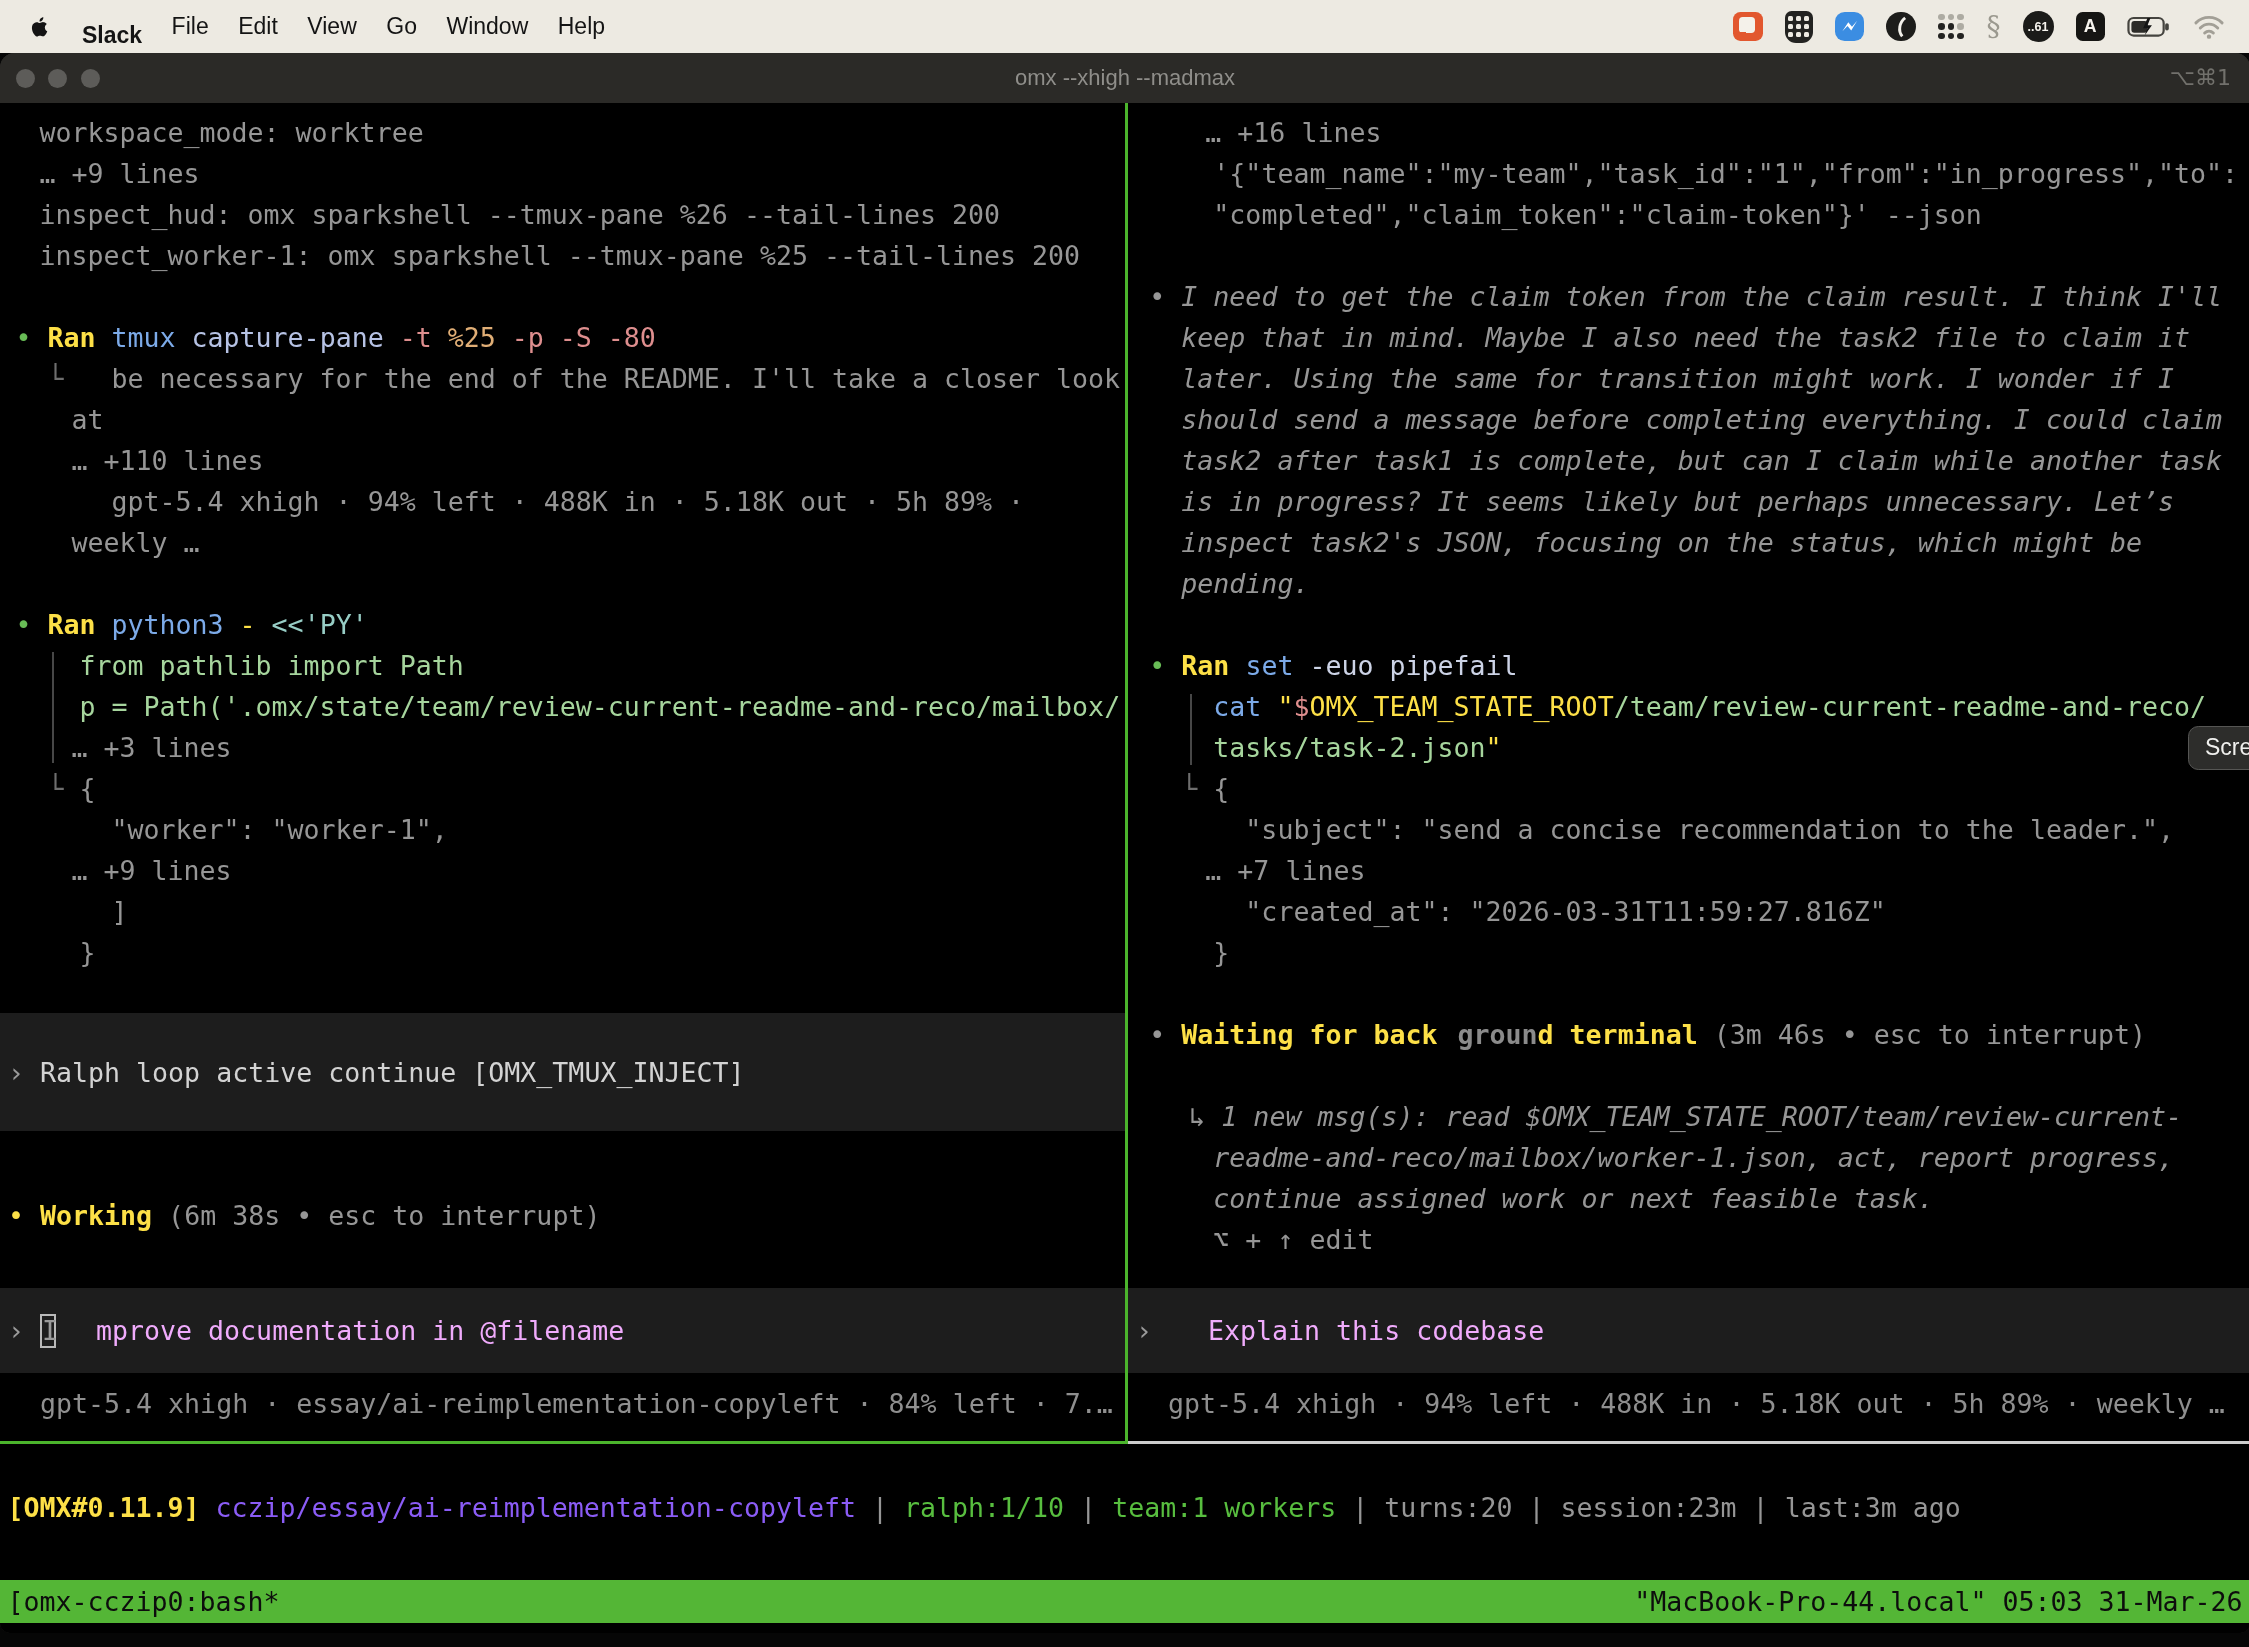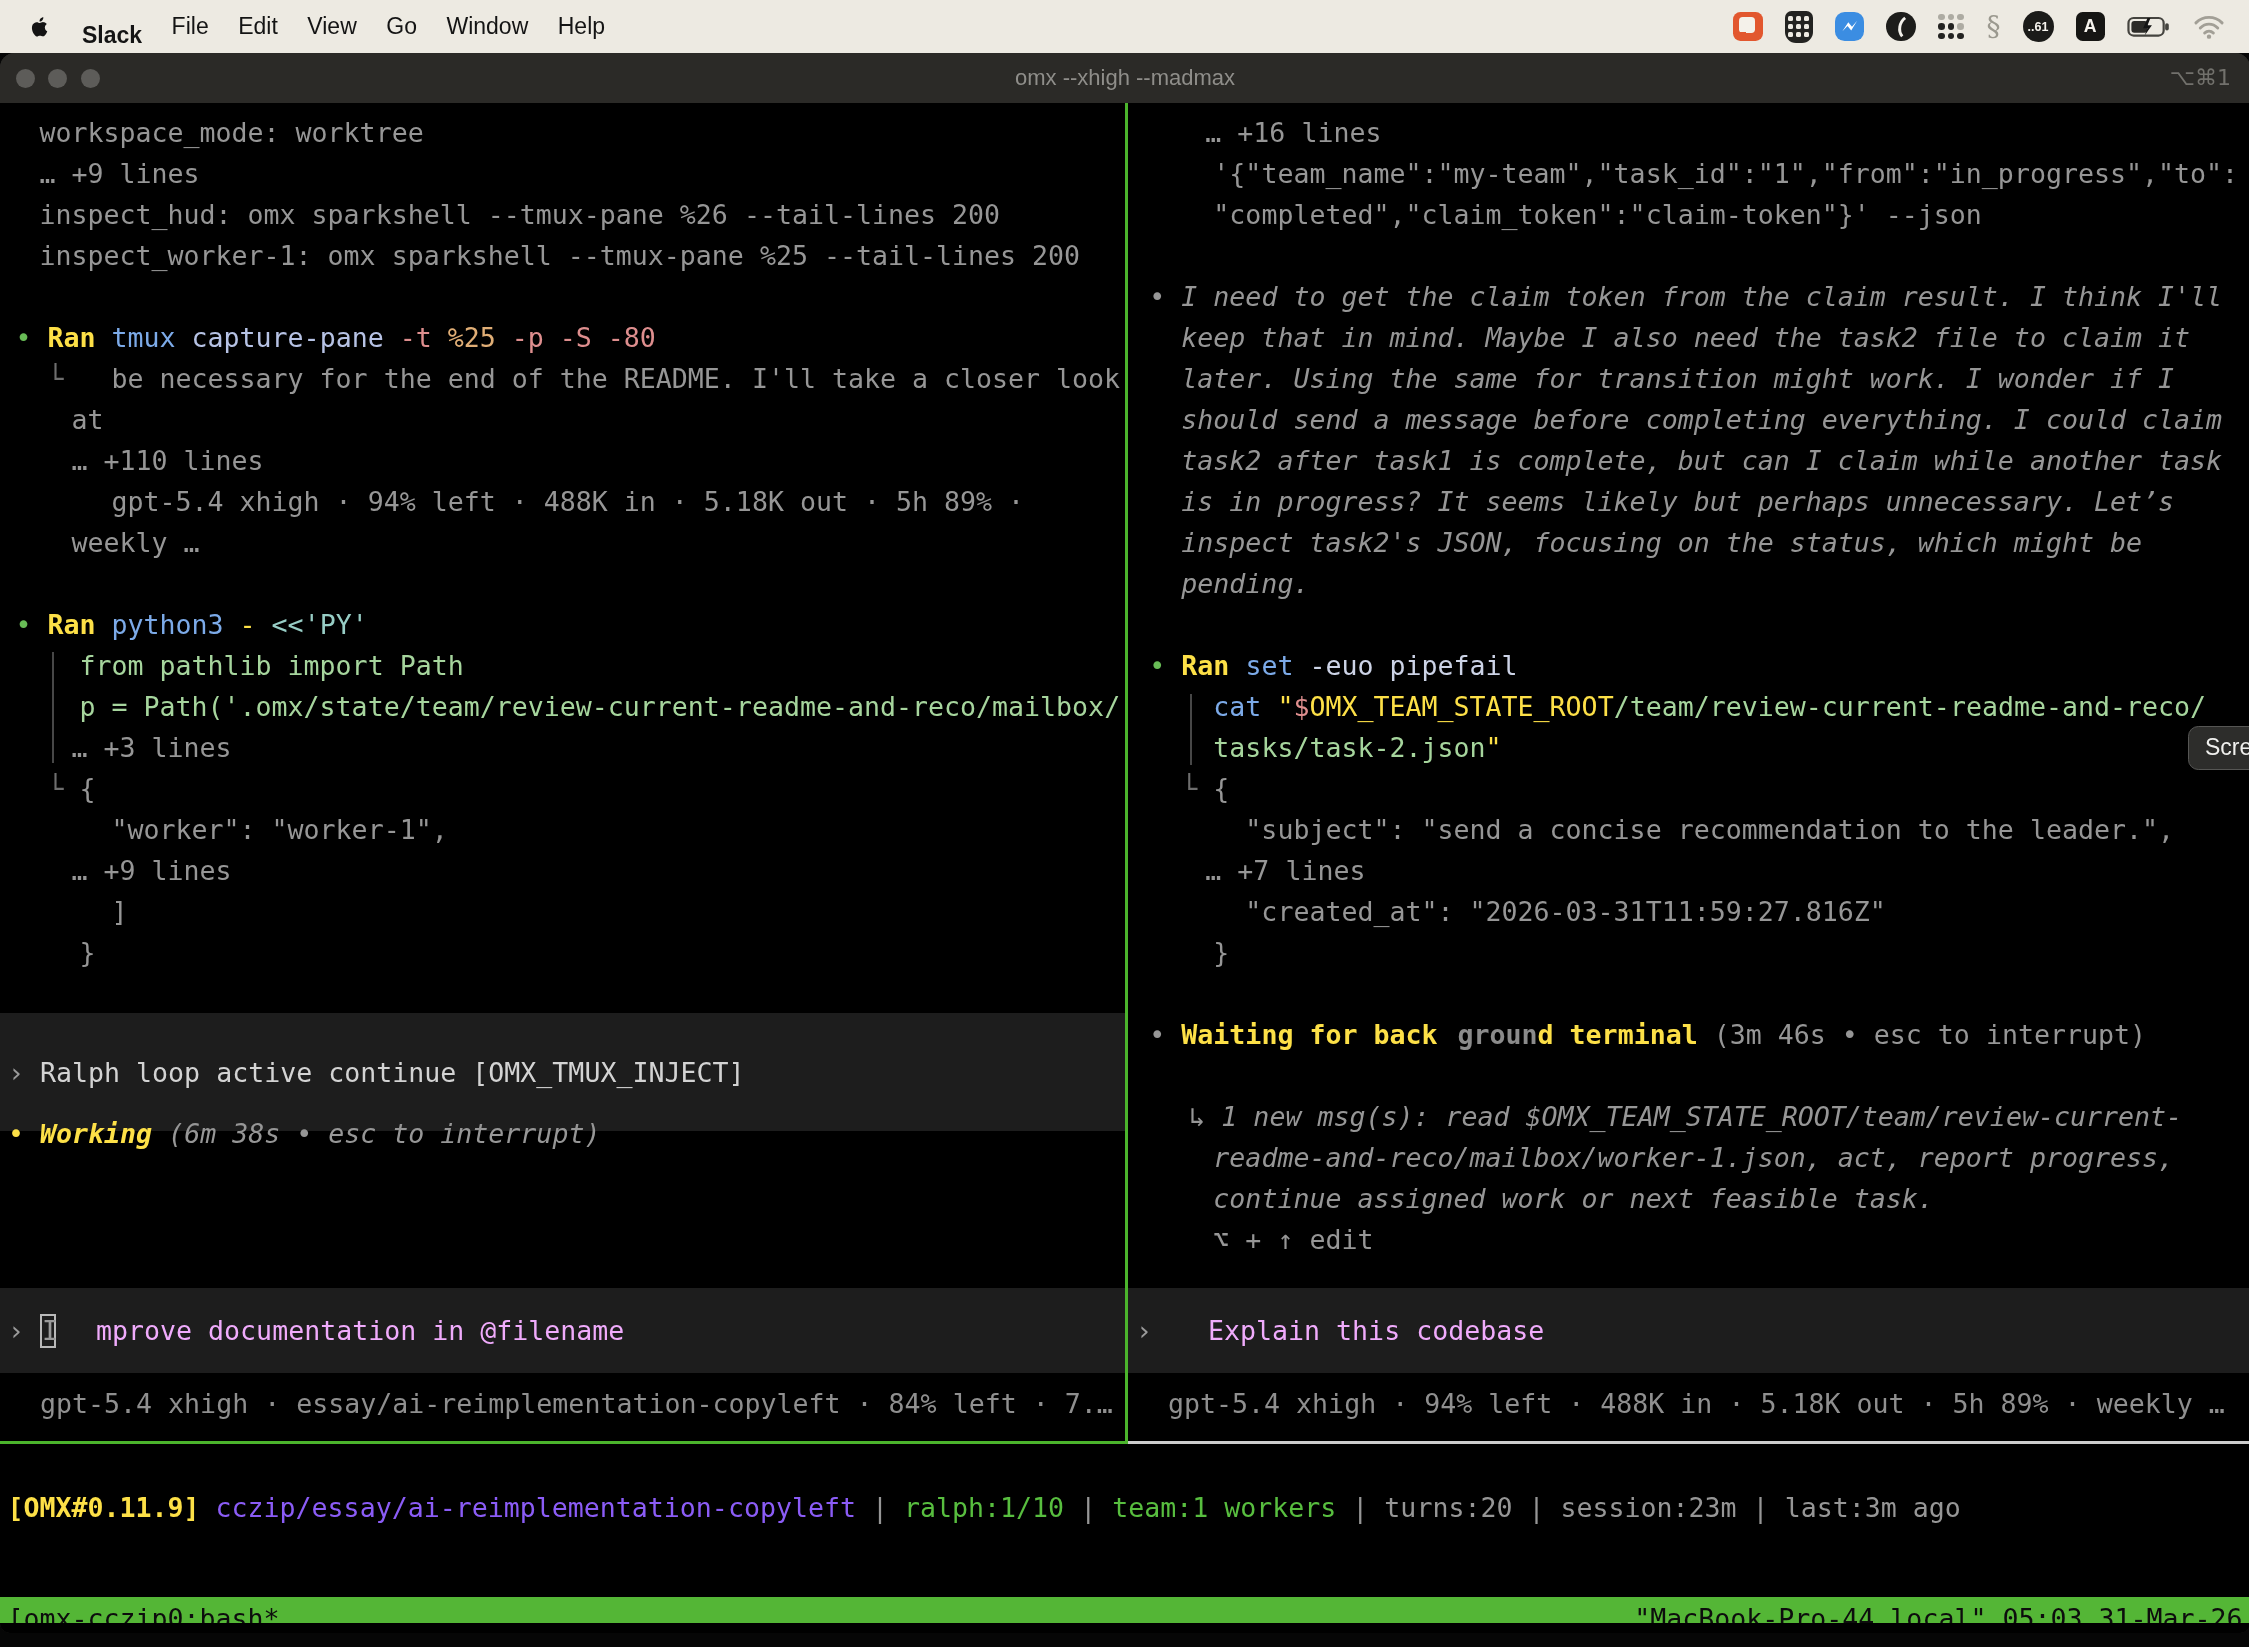--- a/index.html
+++ b/index.html
@@ -72,27 +72,27 @@
   .rail-right { left:62px; top:591px; height:71px; }
 
   .band { position:absolute; left:0; right:0; background:#1d1d1d; display:flex; align-items:center; white-space:pre; }
   .band1 { top:910px; height:118px; }
   .band2 { top:1185px; height:85px; }
   .chev { color:#9a9a9a; padding-left:0.5ch; padding-right:1ch; }
   .bandtext-bright { color:#d3d3d3; }
   .bandtext-dim { color:#f0abfc;padding-left:40px; }
   .cursor { display:inline-block; width:1ch; height:34px; line-height:29.5px; border:2.2px solid #b9b9b9;
             color:#9a9a9a; text-align:left; vertical-align:middle; }
-  .workline { position:absolute; top:1010px; height:42px; line-height:42px; left:0; right:0;
-              padding-left:0.5ch; white-space:pre;font-style:italic; }
+  .workline { position:absolute; top:1092px; height:42px; line-height:42px; left:0; right:0;
+              padding-left:0.5ch; white-space:pre; }
   .panestatus { position:absolute; top:1280px; height:42px; line-height:42px; left:0; right:0;
                 padding-left:2.5ch; color:#8f8f8f; white-space:pre; }
 
   .omxline { position:absolute; left:7.4px; top:1384px; height:42px; line-height:42px; white-space:pre; }
-  .tmuxbar { position:absolute; left:0; right:0; bottom:10.3px; height:26px; background:#54b636;
+  .tmuxbar { position:absolute; left:0; right:0; bottom:10.3px; height:43px; background:#54b636;
              color:#0d0d0d; line-height:43px; display:flex; justify-content:space-between;
              padding:0 7.4px; white-space:pre; }
   .winbottom { position:absolute; left:0; right:0; bottom:0; height:10.3px; background:#000;
                border-radius:0 0 10.3px 10.3px; }
 
   .tooltip { position:absolute; left:2188px; top:726px; height:44px; line-height:41px;
              padding:0 16px; background:#2d2d2b; border:1.5px solid #565654; border-radius:10.3px;
              color:#f0f0ee; font-family:"Liberation Sans", sans-serif; font-size:23px;
              white-space:nowrap; z-index:40; }
 

